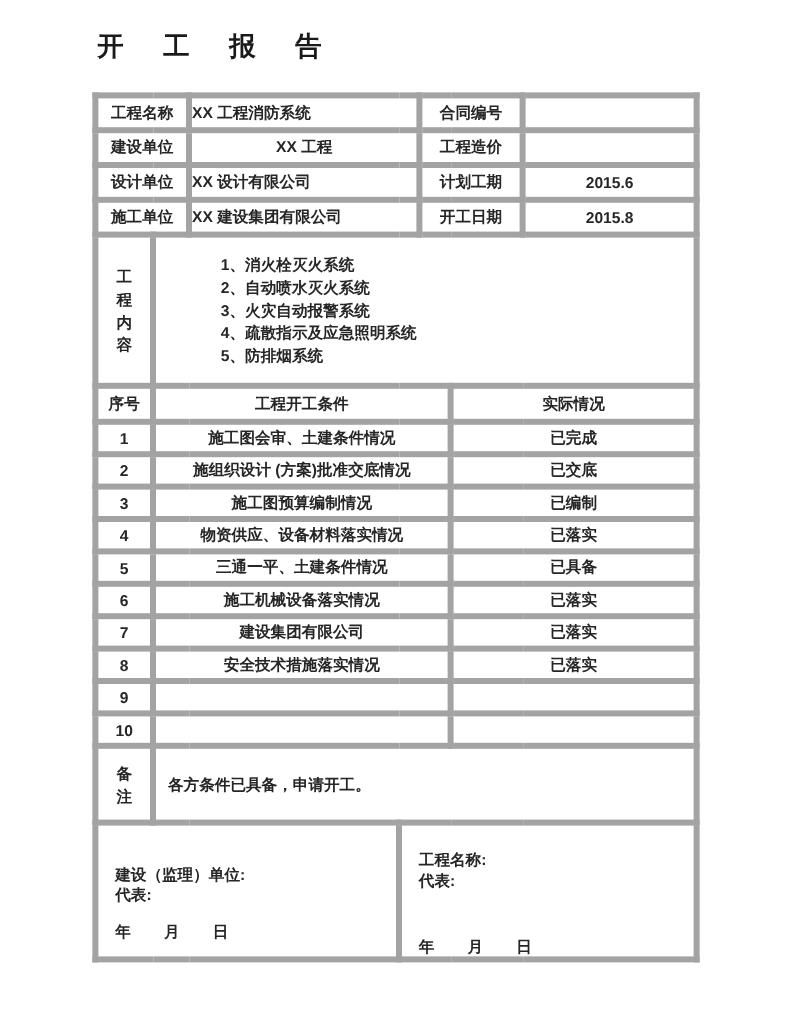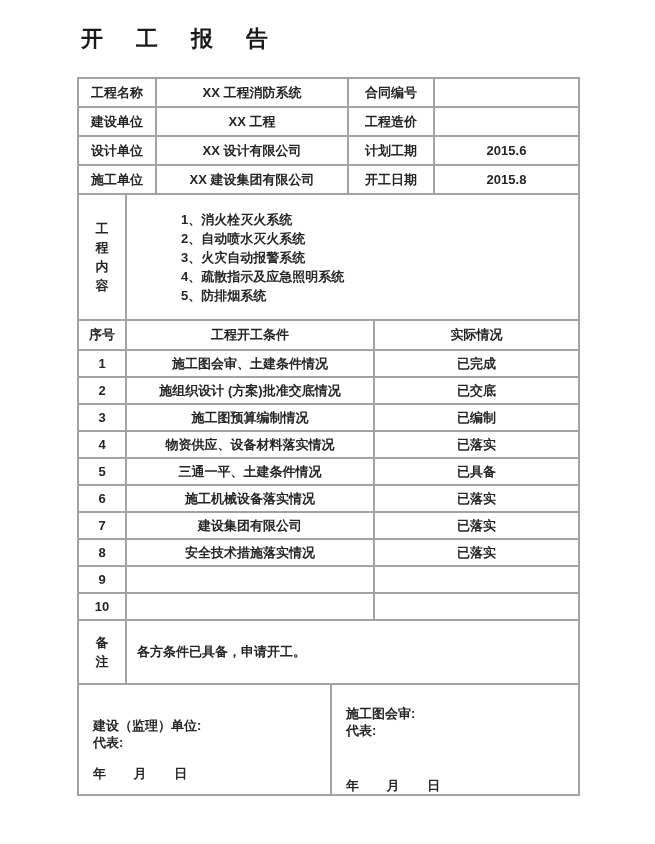--- a/index.html
+++ b/index.html
@@ -26,30 +26,30 @@
   }
   table.report {
     position:absolute;
     left:77px;
     top:77px;
     width:501px;
     border-collapse:collapse;
     table-layout:fixed;
   }
   table.report td {
-    border:2px solid #a3a3a3;
+    border:5px solid #a3a3a3;
     font-size:13px;
     font-weight:bold;
     color:#262626;
     padding:0;
     vertical-align:middle;
     overflow:hidden;
   }
   td.c { text-align:center; }
-  td.l { text-align:center; padding-left:8px; }
+  td.l { text-align:left; padding-left:8px; }
   .vlabel { text-align:center; line-height:19px; }
   .content-list { padding-left:10px; line-height:19px; }
   .content-list div { white-space:nowrap;margin-left:44px; }
   .remark-text { padding-left:10px; }
   td.sign-cell { vertical-align:top; }
   .sign-inner { padding:20px 0 0 14px; line-height:17px; font-size:13px; }
   .sign-inner .line { white-space:nowrap; }
   .date-line { word-spacing:24px; white-space:nowrap; }
   .date-left { margin-top:14px; }
   .date-right { margin-top:38px; }
@@ -190,21 +190,21 @@
     <tr style="height:110px">
       <td colspan="3" class="sign-cell">
         <div class="sign-inner">
           <div class="line">建设（监理）单位:</div>
           <div class="line">代表:</div>
           <div class="line date-line date-left">年 月 日</div>
         </div>
       </td>
       <td colspan="4" class="sign-cell">
         <div class="sign-inner">
-          <div class="line">施工图会审:</div>
+          <div class="line">工程名称:</div>
           <div class="line">代表:</div>
           <div class="line date-line date-right">年 月 日</div>
         </div>
       </td>
     </tr>
   </tbody>
     </table>
 
 </div>
 

